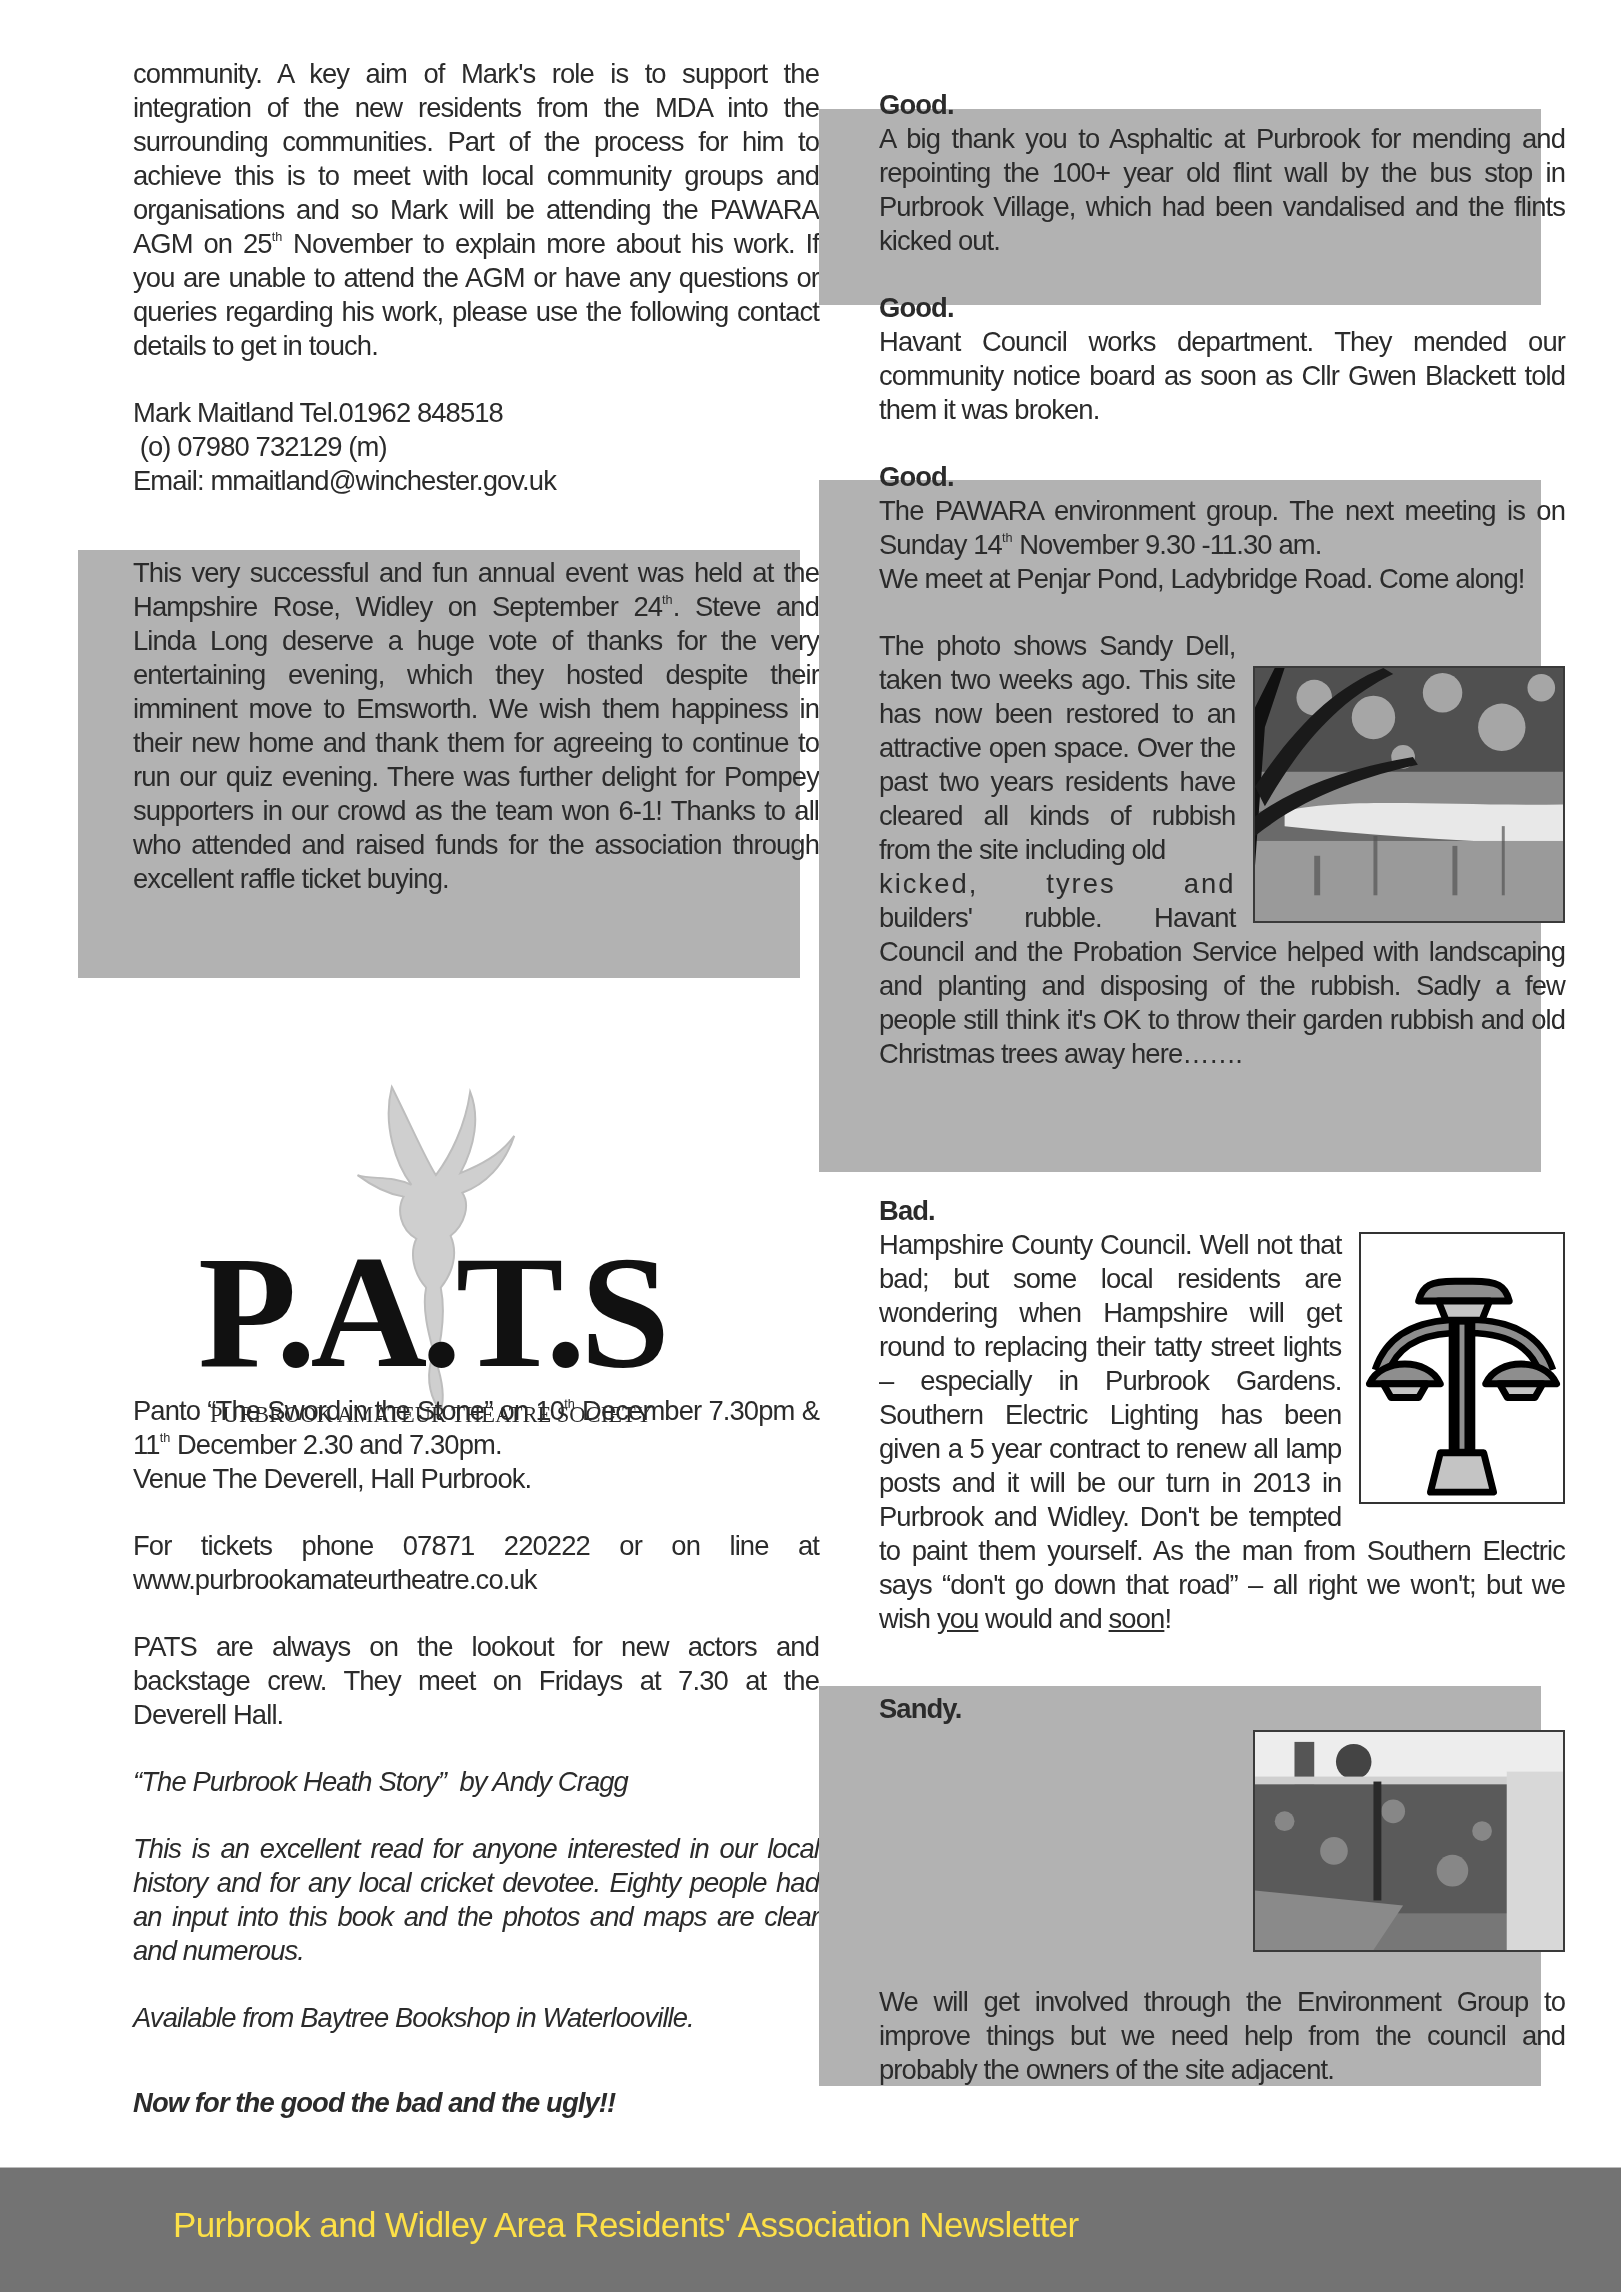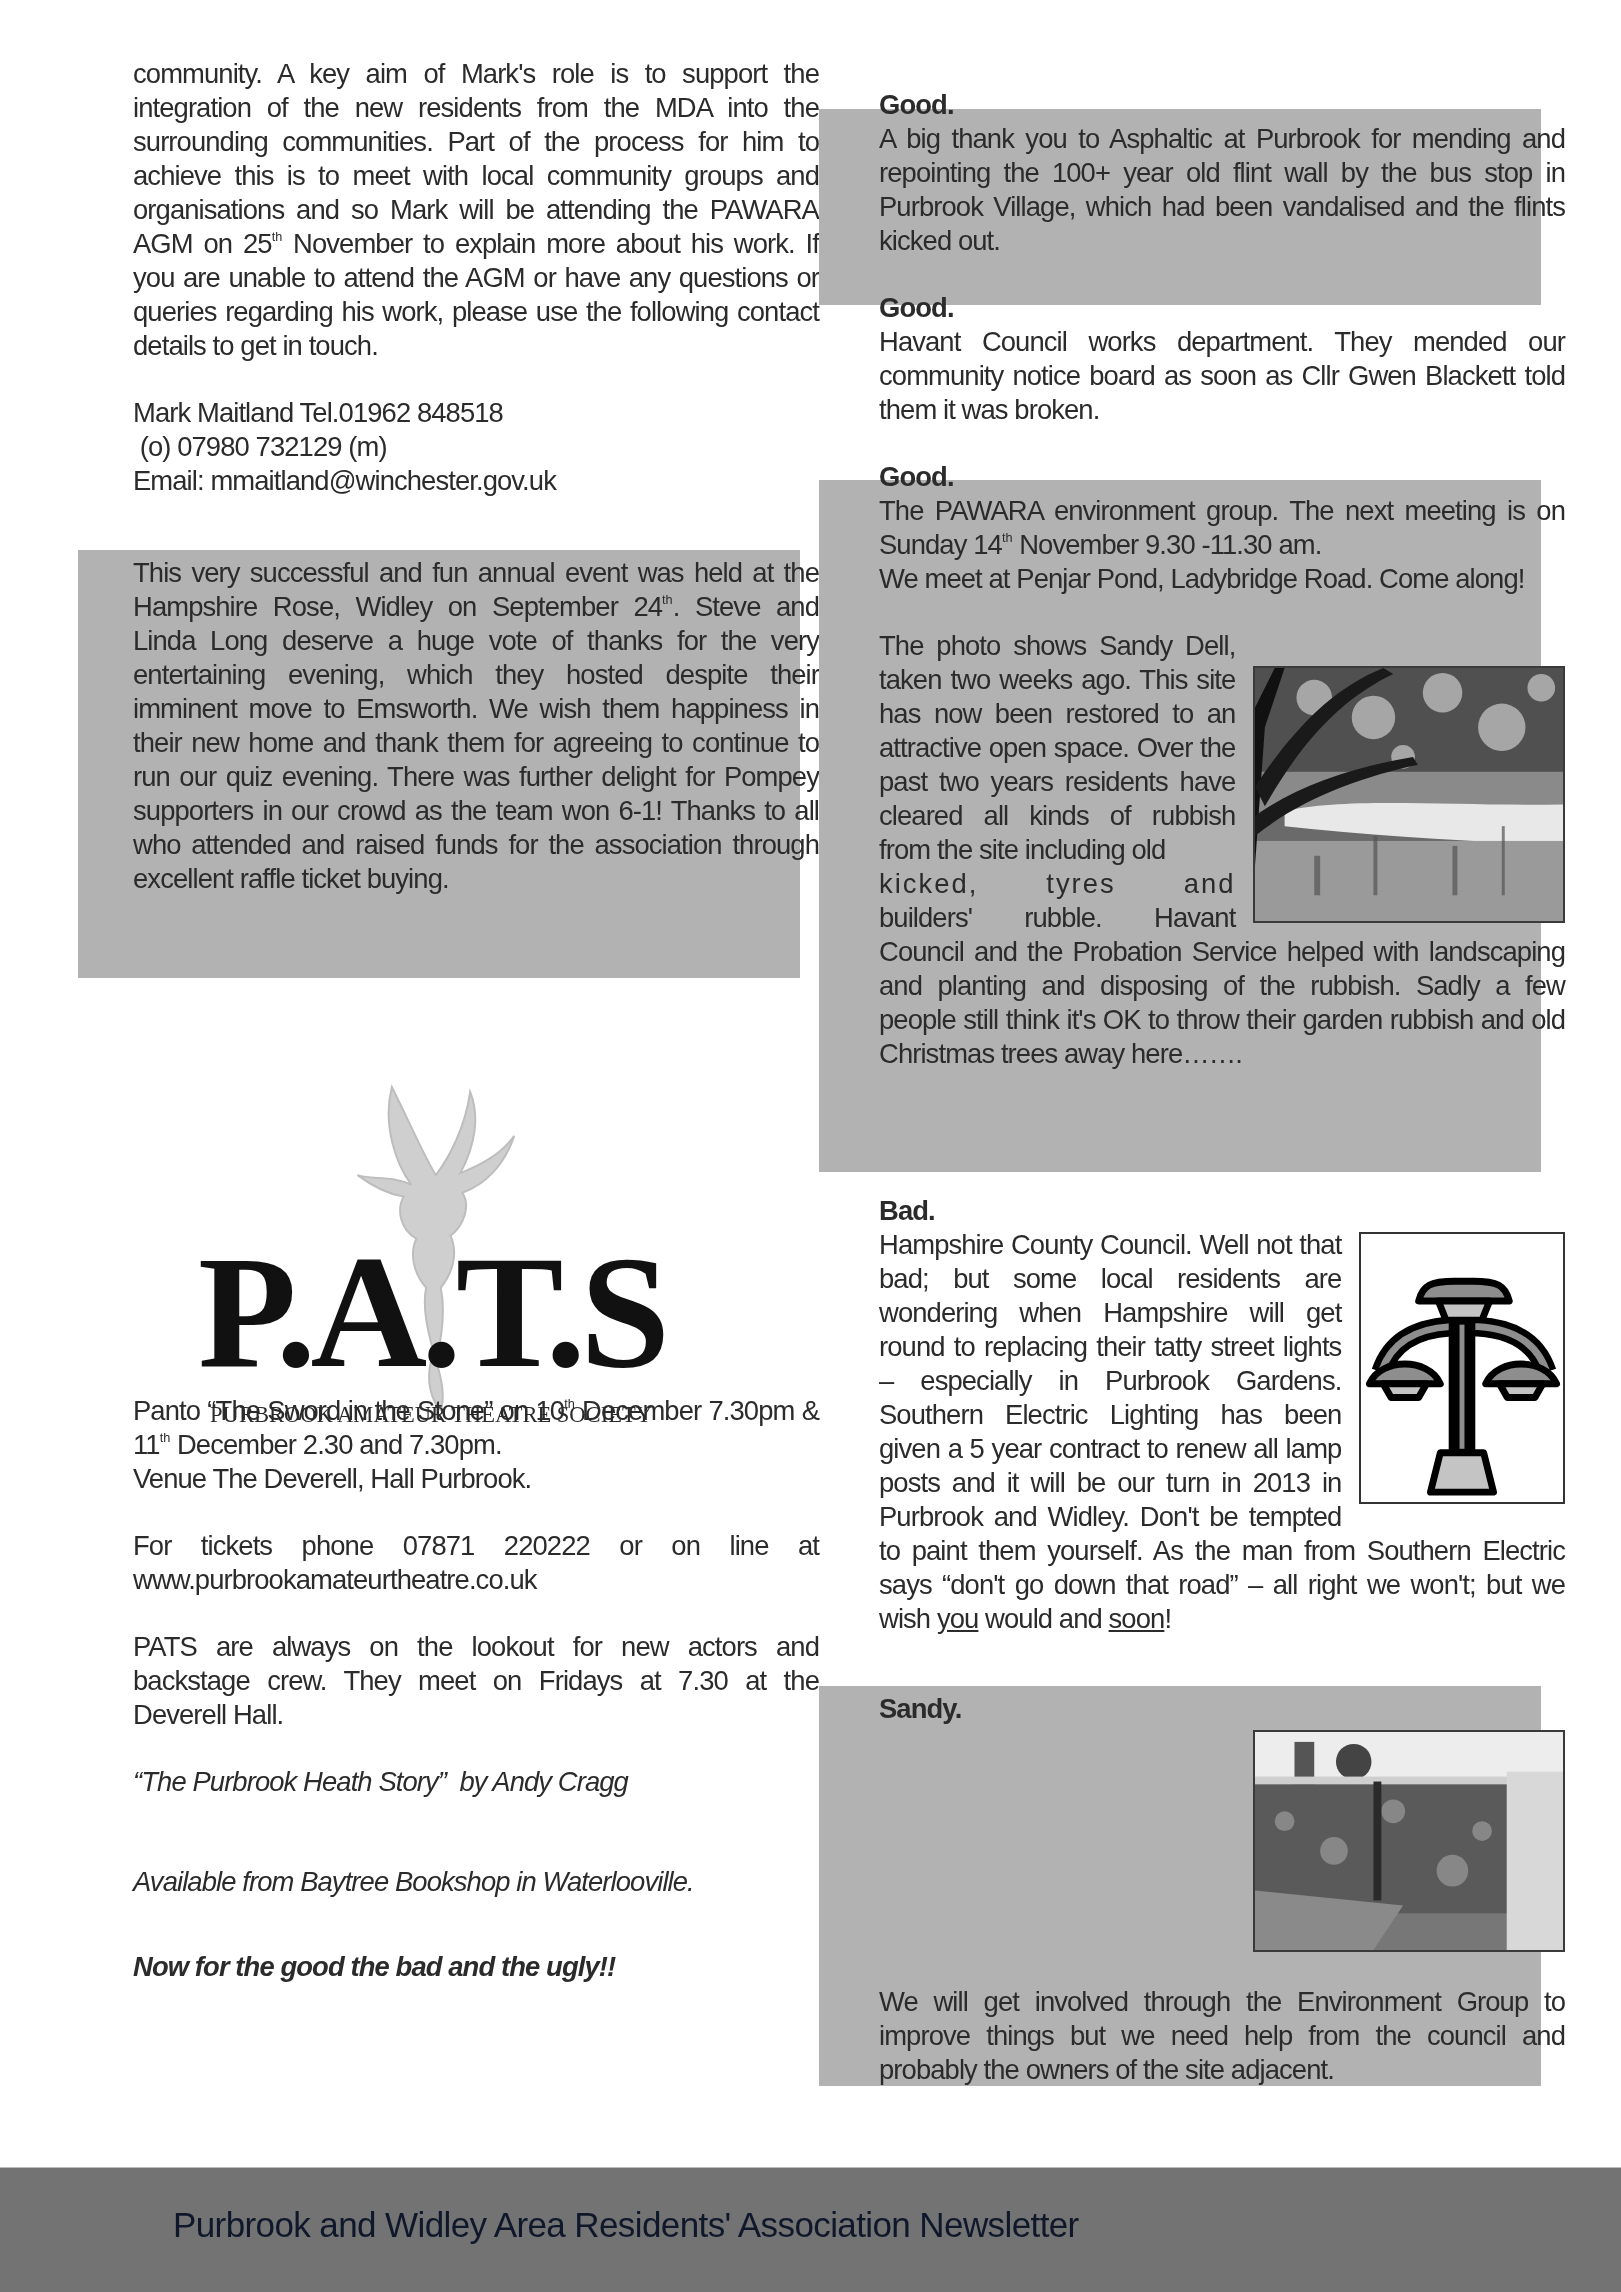--- a/index.html
+++ b/index.html
@@ -39,21 +39,21 @@
     #right-ugly { left: 839px; top: 1692px; width: 686px; }
 
     .float-img { float: right; margin-left: 17.6px; }
     #photo-dell { width: 312px; height: 257px; margin-top: 37px; border: 2.9px solid #3a3a3a; box-sizing: border-box; }
     #lamp-box { width: 206px; height: 272px; margin-top: 37px; border: 2.9px solid #333; box-sizing: border-box; background: #fff; }
     #photo-footpath { width: 312px; height: 222px; margin-top: 37px; border: 2.9px solid #3a3a3a; box-sizing: border-box; }
     .float-img svg { display: block; width: 100%; height: 100%; }
     .spread { letter-spacing: 2px; }
 
     #footer { position: absolute; left: 0; top: 2167px; width: 1621px; height: 125px; background: #737373; border-top: 1px solid #bbb; }
-    #footer-title { position: absolute; left: 173px; top: 37px; color: #0f172a; font-size: 35px; letter-spacing: -0.6px; }
+    #footer-title { position: absolute; left: 173px; top: 37px; color: #fde047; font-size: 35px; letter-spacing: -0.6px; }
   </style>
 </head>
 <body>
 
 <div class="col txt" id="left-top">
   <p><span>community. A key aim of Mark's role is to support the integration of the new residents from the MDA into the surrounding communities. Part of the process for him to achieve this is to meet with local community groups and organisations and so Mark will be attending the PAWARA AGM on 25</span><sup>th</sup><span class="last"> November to explain more about his work.  If you are unable to attend the AGM or have any questions or queries regarding his work, please use the following contact details to get in touch.</span></p>
   <div class="gap"></div>
   <p class="left">Mark Maitland Tel.01962 848518</p>
   <p class="left" style="white-space:pre;"> (o) 07980 732129 (m)</p>
   <p class="left">Email: mmaitland@winchester.gov.uk</p>
@@ -80,20 +80,21 @@
 <div class="col txt" id="left-bottom">
   <p><span>Panto “The Sword in the Stone” on 10</span><sup>th</sup><span> December 7.30pm &amp; 11</span><sup>th</sup><span> December 2.30 and 7.30pm.</span></p>
   <p class="left">Venue The Deverell, Hall Purbrook.</p>
   <div class="gap"></div>
   <p>For tickets phone 07871 220222 or on line at www.purbrookamateurtheatre.co.uk</p>
   <div class="gap"></div>
   <p>PATS are always on the lookout for new actors and backstage crew.  They meet on Fridays at 7.30 at the Deverell Hall.</p>
   <div class="gap"></div>
   <p class="i left" style="white-space:pre;">“The Purbrook Heath Story”  by Andy Cragg</p>
   <div class="gap"></div>
+  <p class="i">This is an excellent read for anyone interested in our local history and for any local cricket devotee.  Eighty people had an input into this book and the photos and maps are clear and numerous.</p>
   <div class="gap"></div>
   <p class="i left">Available from Baytree Bookshop in Waterlooville.</p>
   <div class="gap"></div>
   <div class="gap" style="height:17.6px"></div>
   <p class="i b left">Now for the good the bad and the ugly!!</p>
 </div>
 
 <div class="grey" id="grey-r1"></div>
 <div class="grey" id="grey-r2"></div>
 <div class="grey" id="grey-r3"></div>

